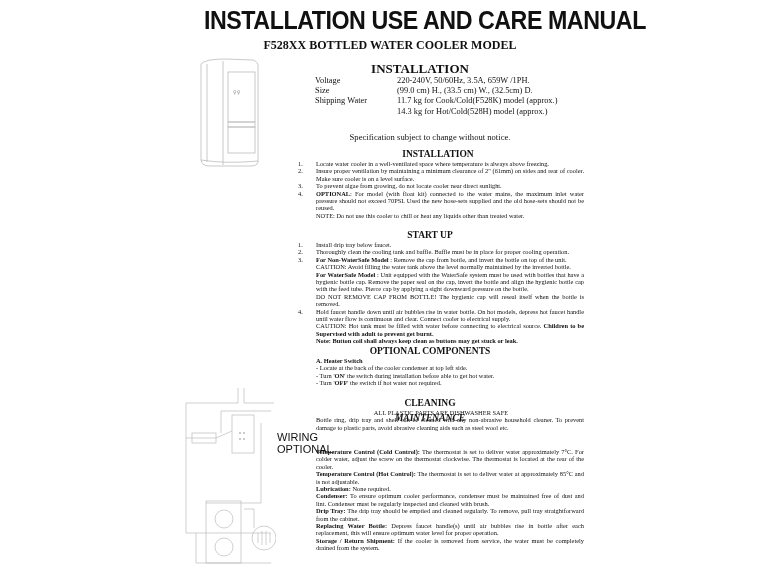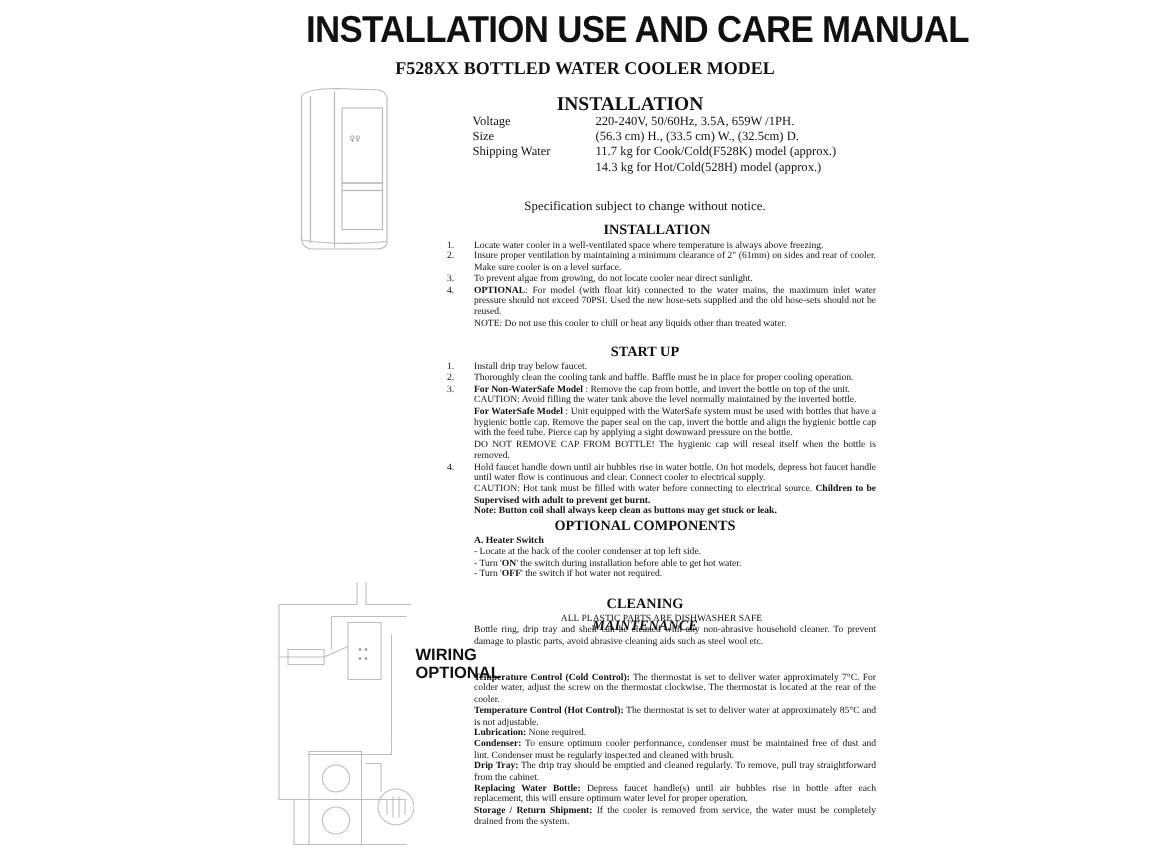--- a/index.html
+++ b/index.html
@@ -11,21 +11,21 @@
   .spec-row{display:flex;}
   .spec-label{width:82px;}
   .spec-note{position:absolute;left:300px;top:132px;width:260px;text-align:center;font-size:8.6px;}
   .sec-head{position:absolute;width:240px;text-align:center;font-weight:bold;font-size:9.5px;}
   .list{position:absolute;left:298px;width:286px;font-size:6.4px;line-height:7.4px;}
   .item{display:flex;}
   .num{width:18px;flex:none;}
   .body{flex:1;text-align:justify;}
   .indent{padding-left:18px;text-align:justify;}
   b{font-weight:bold;}
-  .wiring-label{position:absolute;left:277px;top:431px;font-family:"Liberation Sans",sans-serif;font-weight:bold;font-size:11px;line-height:12px;}
+  .wiring-label{position:absolute;left:277px;top:431px;font-family:"Liberation Sans",sans-serif;font-weight:normal;font-size:11px;line-height:12px;}
   .cooler{position:absolute;left:195px;top:58px;}
   .wiring{position:absolute;left:176px;top:383px;}
 </style>
 </head>
 <body>
 
 <div class="title">INSTALLATION USE AND CARE MANUAL</div>
 <div class="subtitle">F528XX BOTTLED WATER COOLER MODEL</div>
 
 <svg class="cooler" width="70" height="112" viewBox="0 0 70 112">
@@ -44,21 +44,21 @@
 </svg>
 
 <div class="spec-head">INSTALLATION</div>
 <div class="spec-table">
   <div class="spec-row">
       <span class="spec-label">Voltage</span>
       <span>220-240V, 50/60Hz, 3.5A, 659W /1PH.</span>
     </div>
   <div class="spec-row">
       <span class="spec-label">Size</span>
-      <span>(56.3 cm) H., (33.5 cm) W., (32.5cm) D.</span>
+      <span>(99.0 cm) H., (33.5 cm) W., (32.5cm) D.</span>
     </div>
   <div class="spec-row">
       <span class="spec-label">Shipping Water</span>
       <span>11.7 kg for Cook/Cold(F528K) model (approx.)</span>
     </div>
   <div class="spec-row">
       <span class="spec-label"></span>
       <span>14.3 kg for Hot/Cold(528H) model (approx.)</span>
     </div>
 </div>

